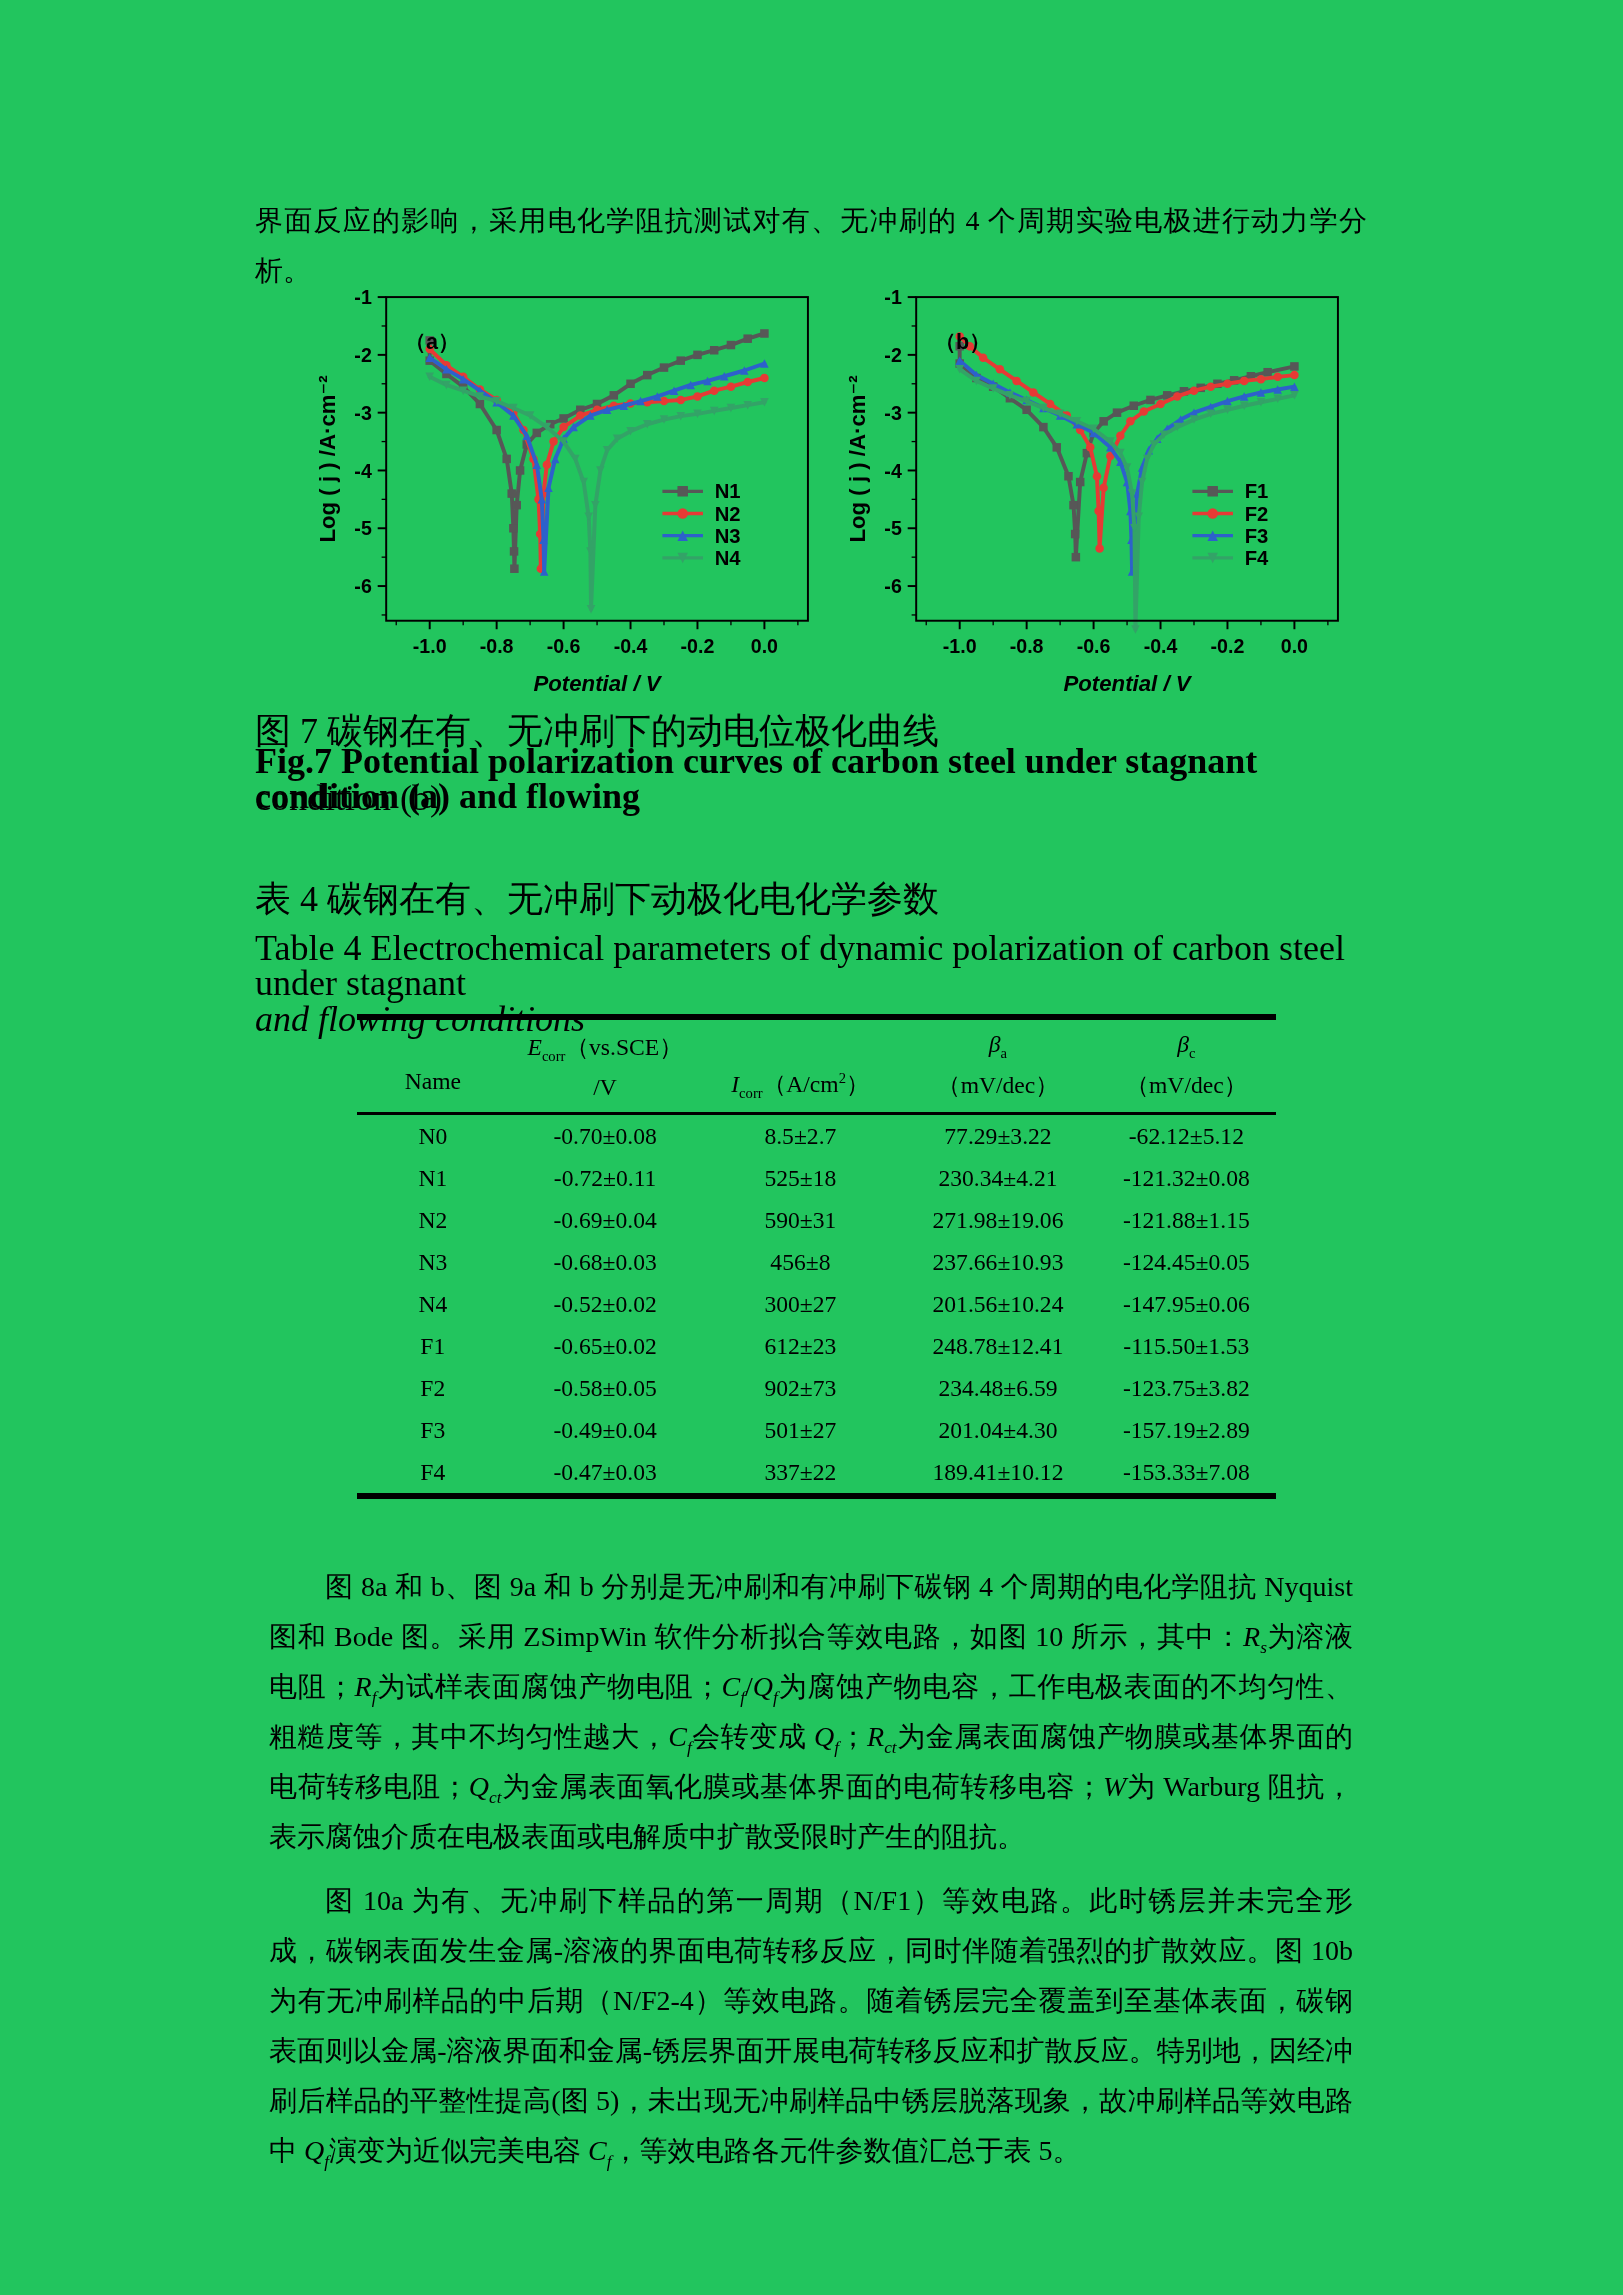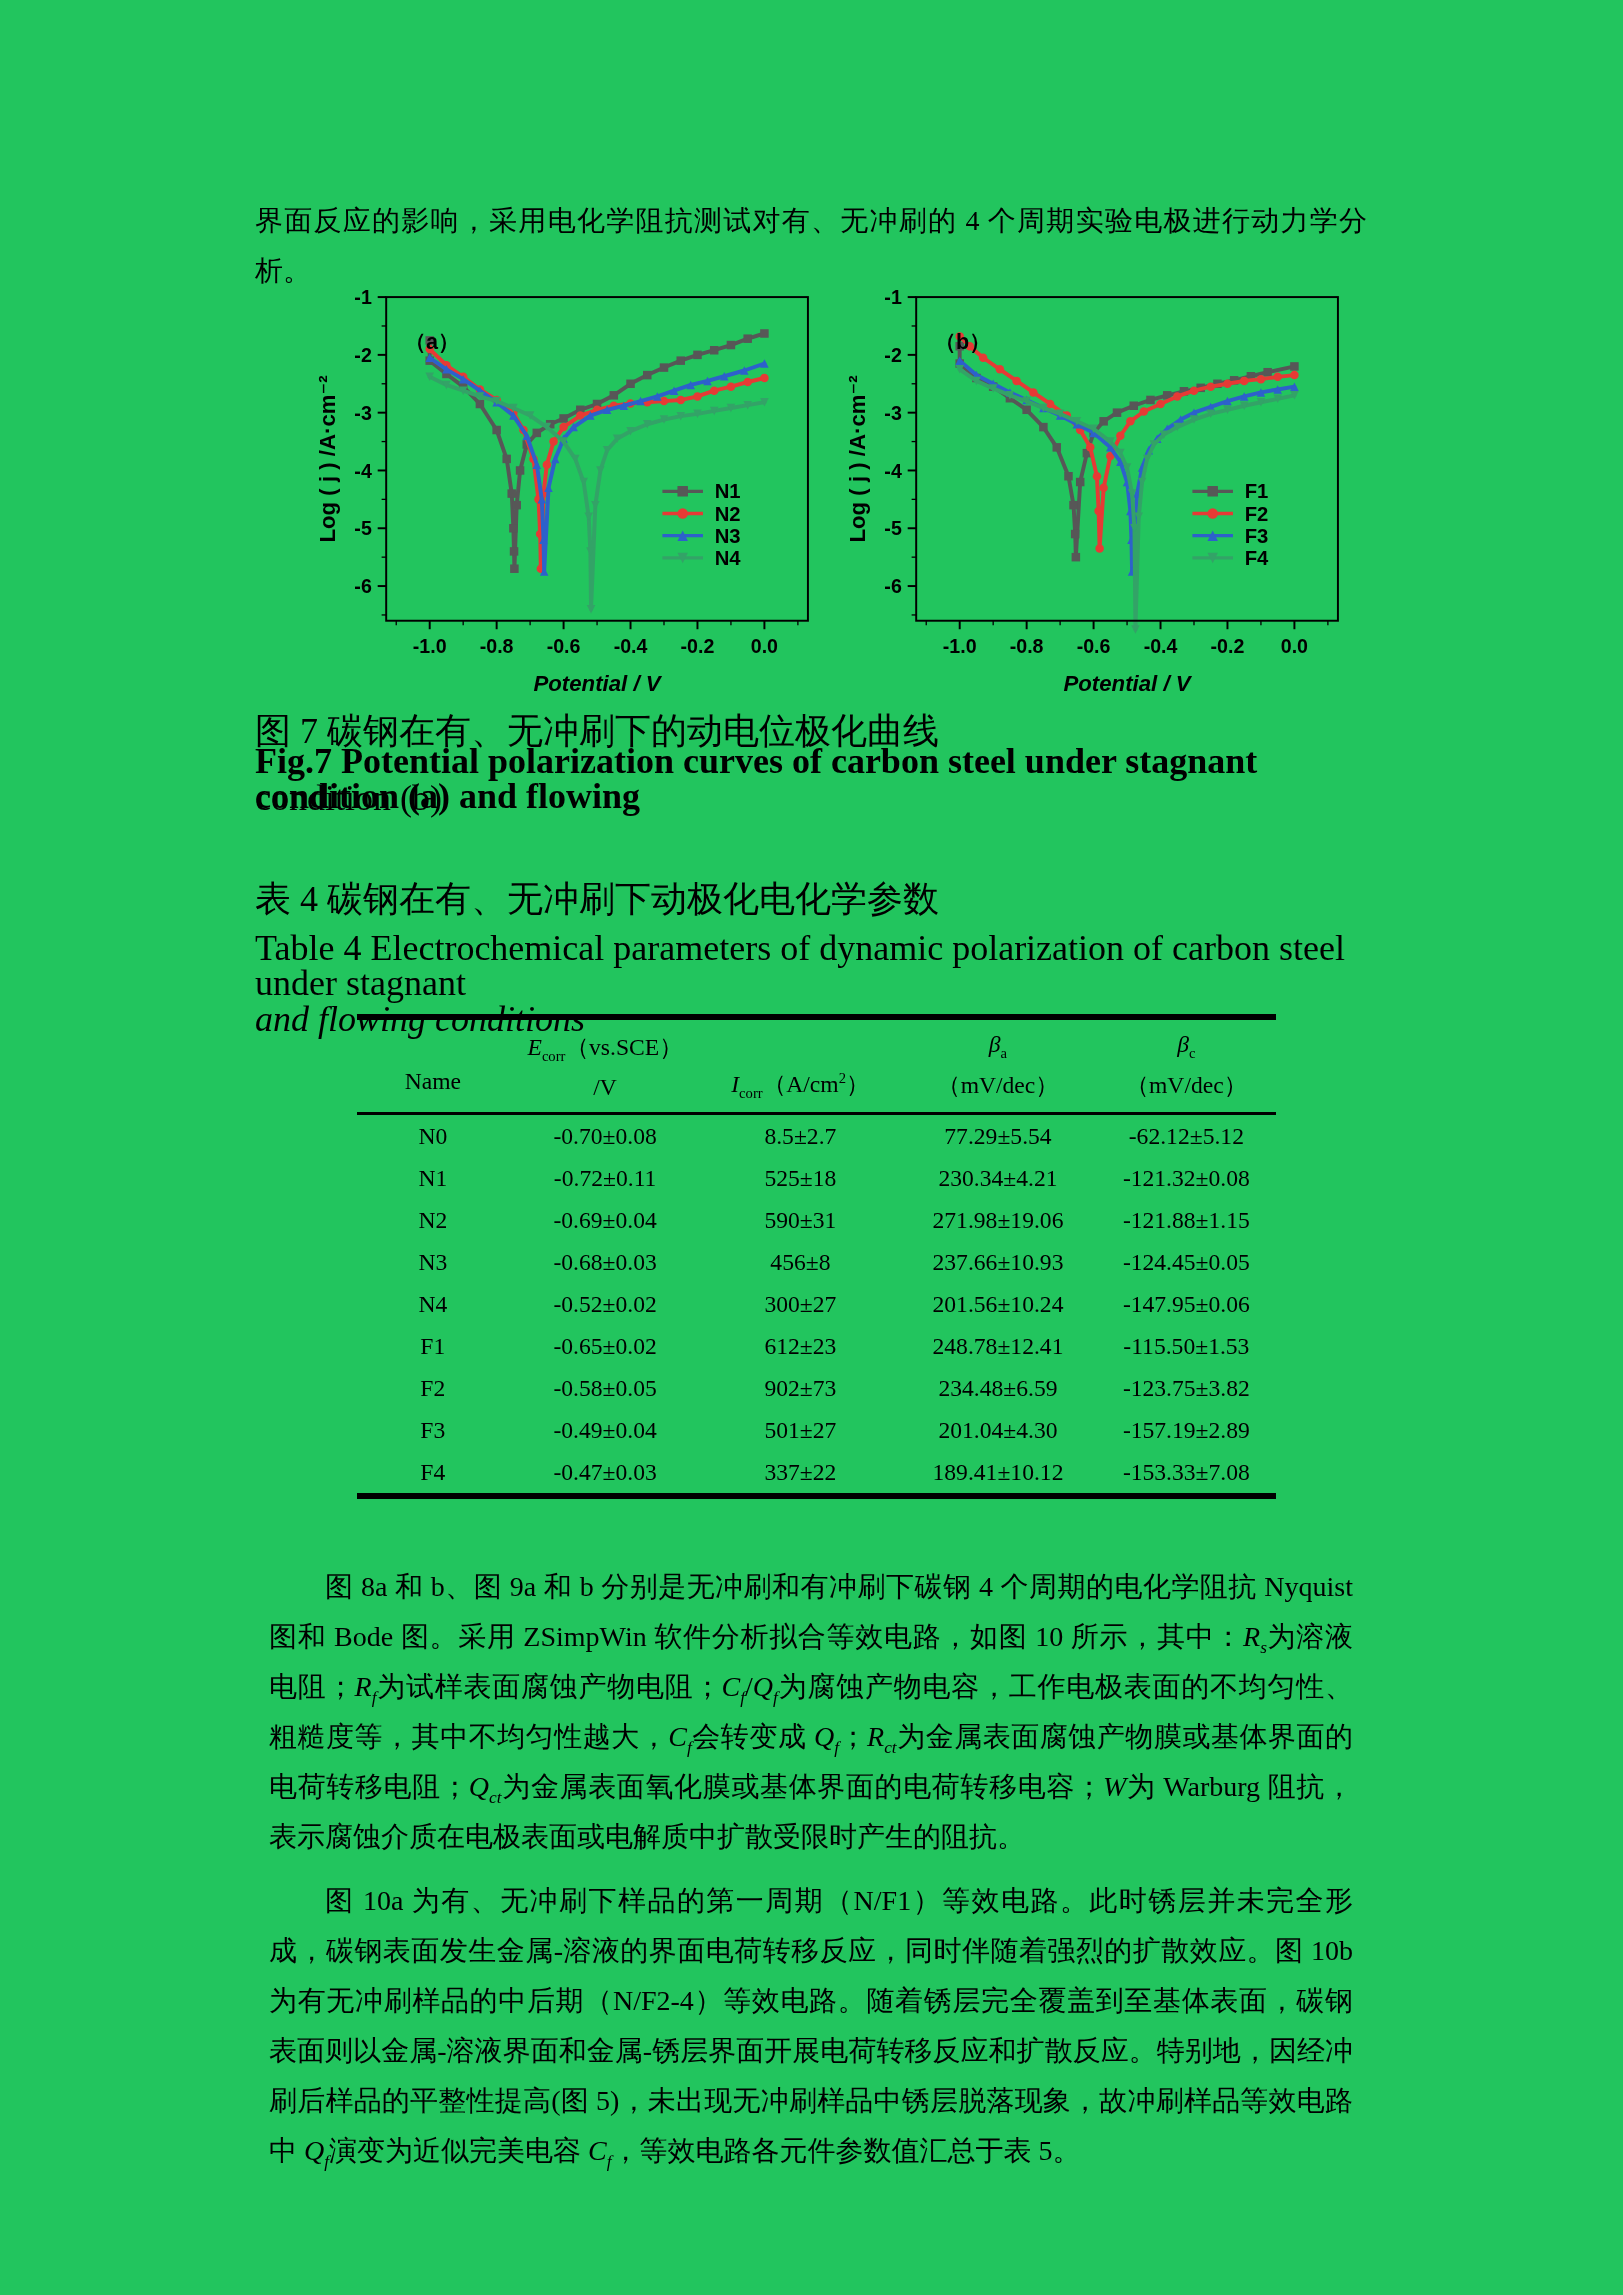--- a/index.html
+++ b/index.html
@@ -421,21 +421,21 @@
       <div class="hcell">
         <div><i>β</i><sub>c</sub></div>
         <div>（mV/dec）</div>
       </div>
     </div>
     <div>
         <div class="trow">
           <div class="tcell">N0</div>
           <div class="tcell">-0.70±0.08</div>
           <div class="tcell">8.5±2.7</div>
-          <div class="tcell">77.29±5.54</div>
+          <div class="tcell">77.29±3.22</div>
           <div class="tcell">-62.12±5.12</div>
         </div>
         <div class="trow">
           <div class="tcell">N1</div>
           <div class="tcell">-0.72±0.11</div>
           <div class="tcell">525±18</div>
           <div class="tcell">230.34±4.21</div>
           <div class="tcell">-121.32±0.08</div>
         </div>
         <div class="trow">

